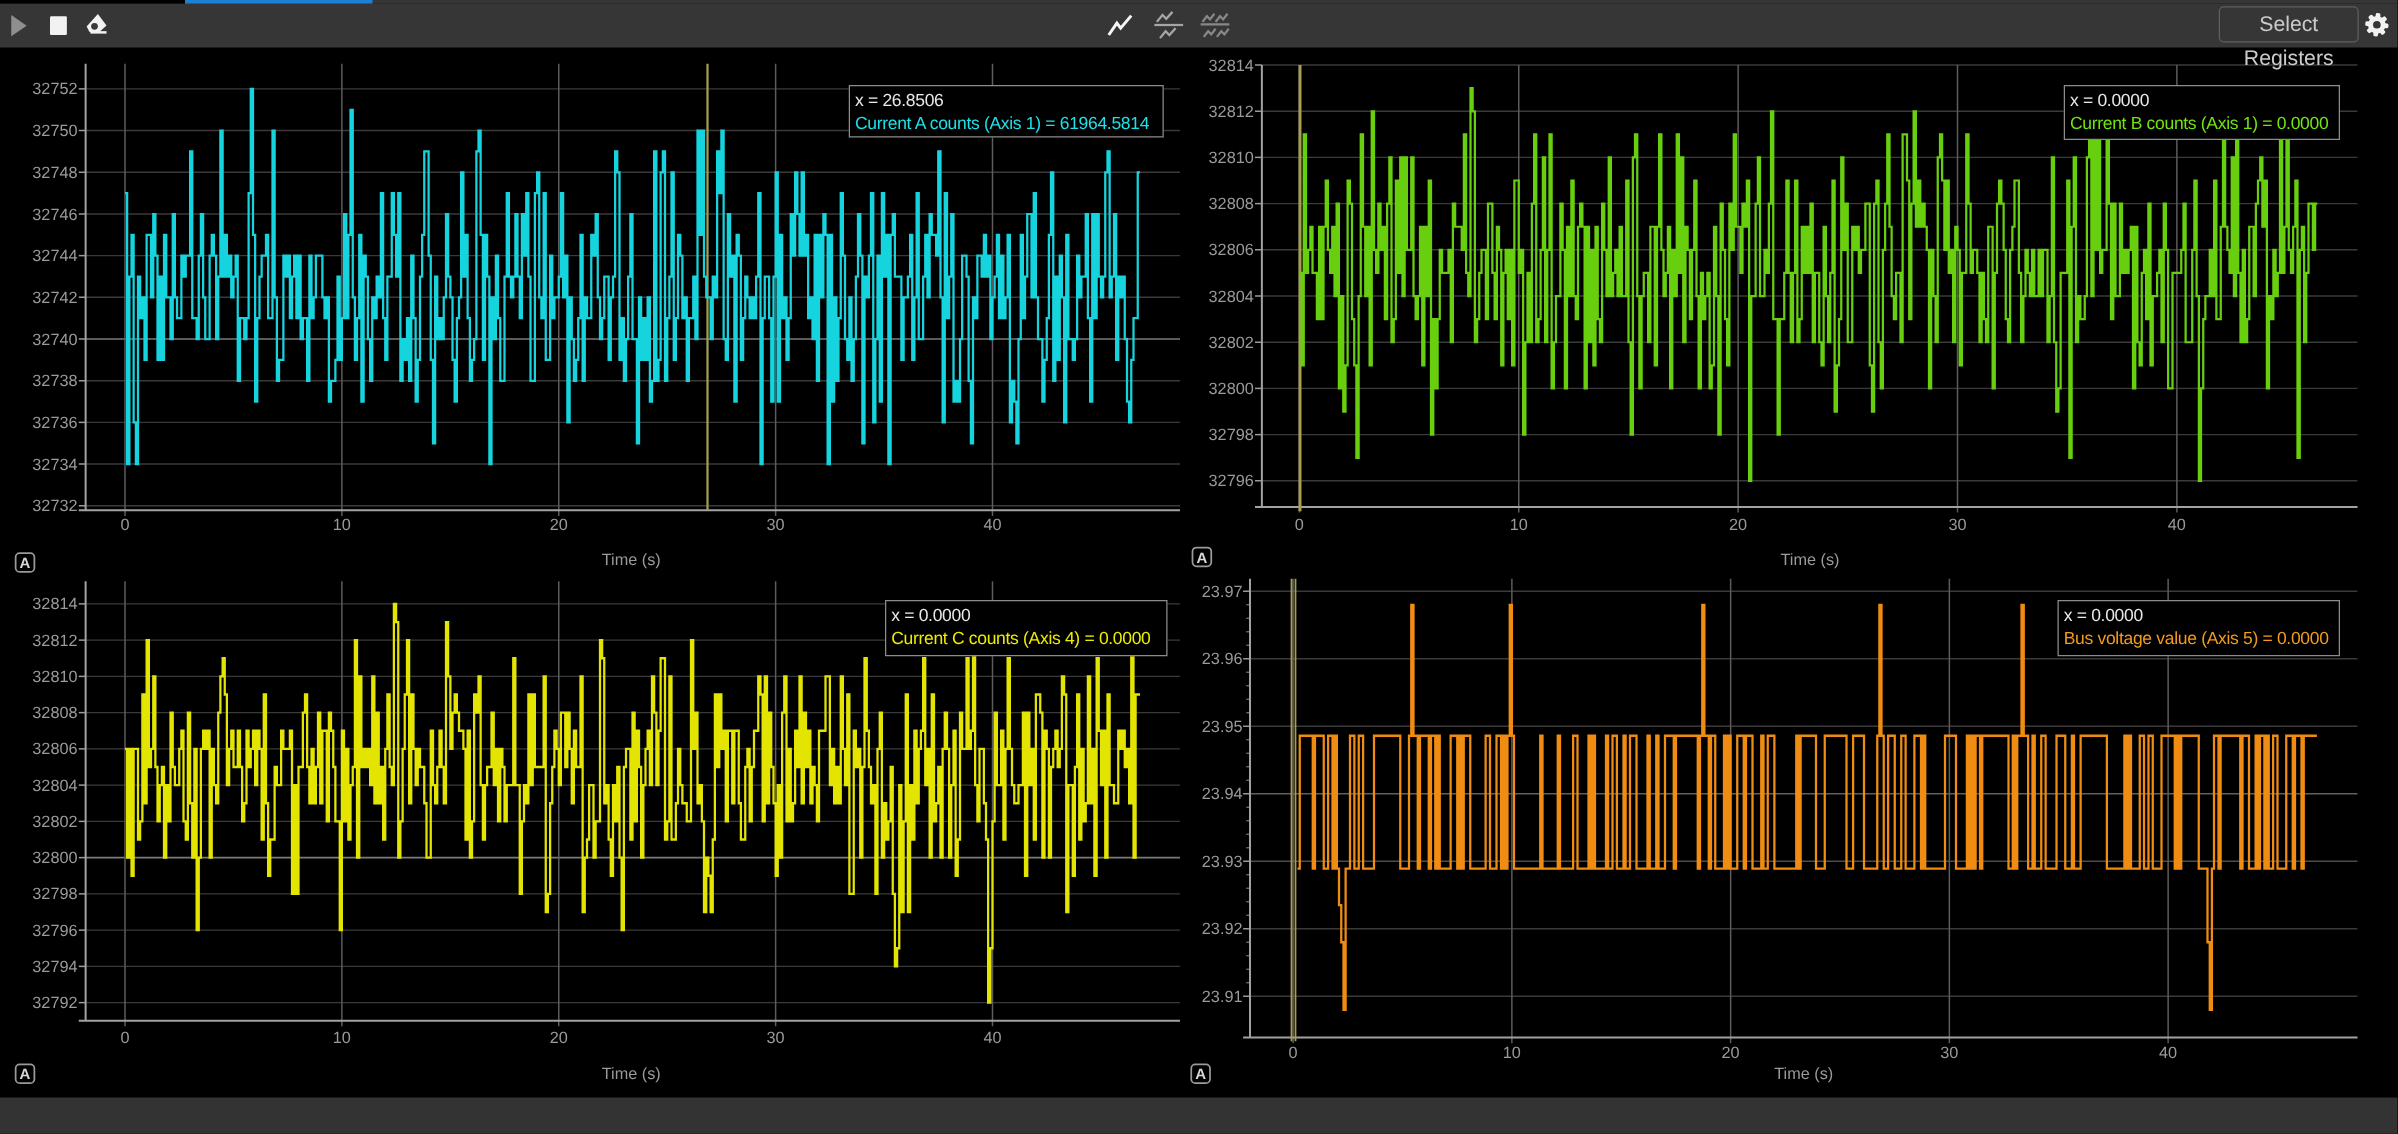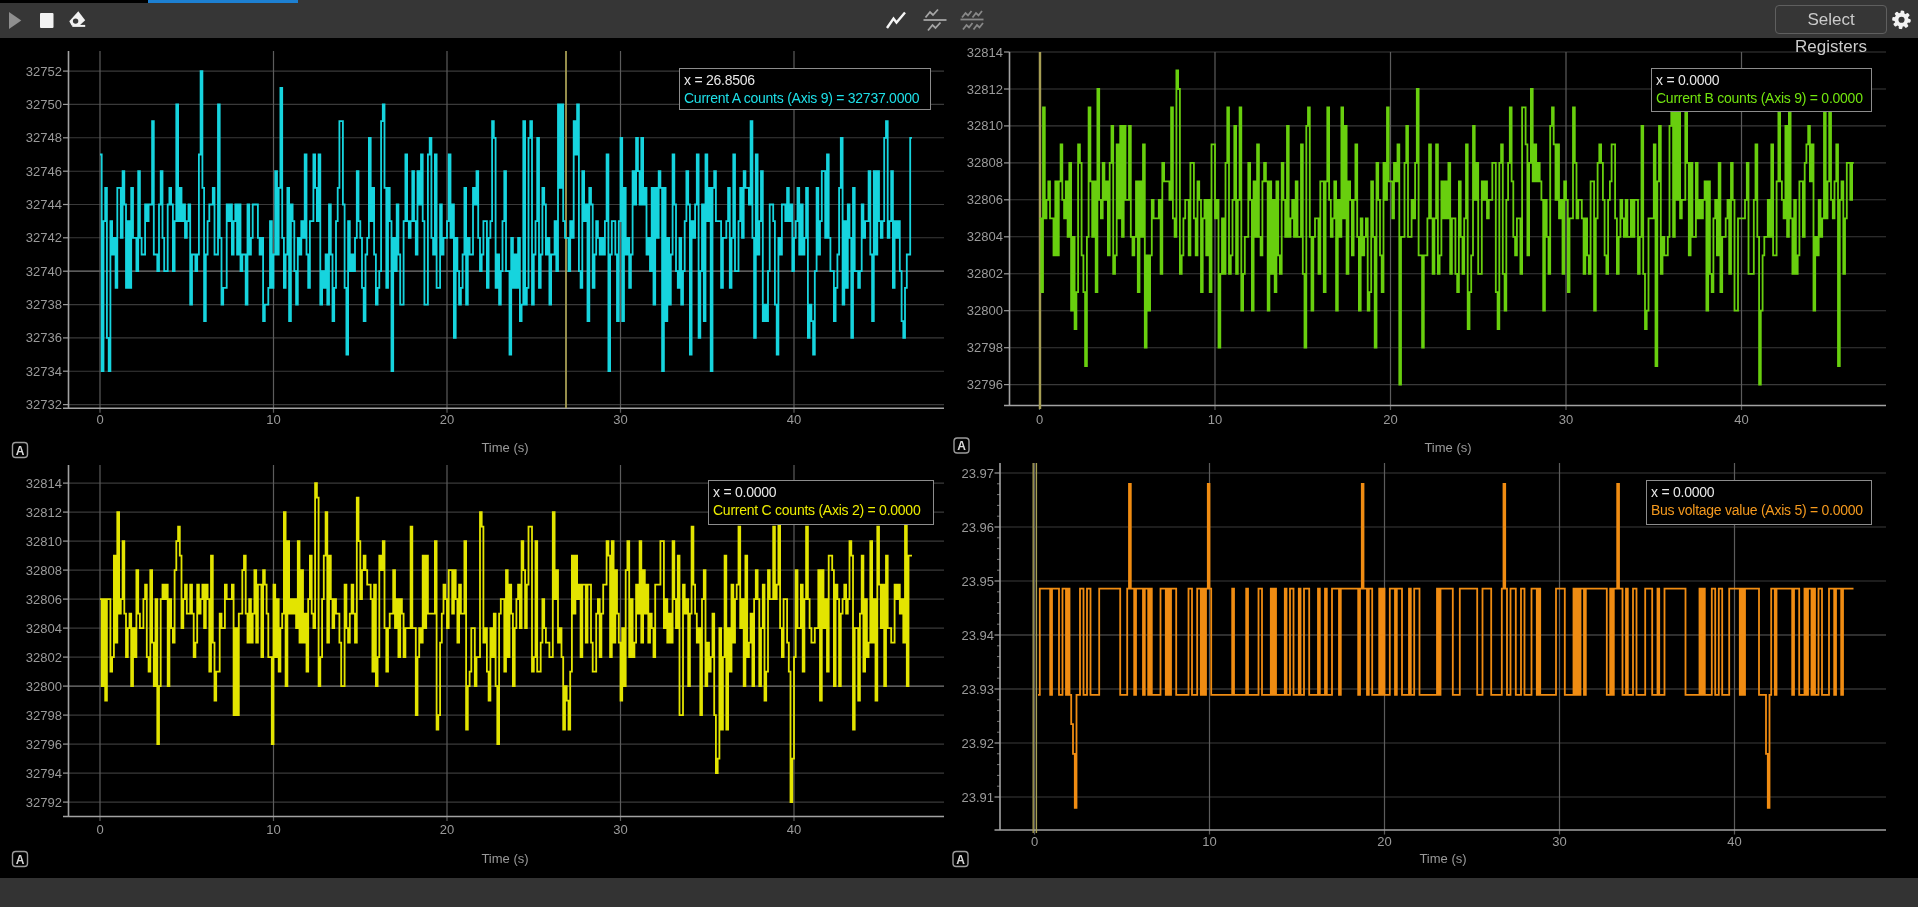--- a/index.html
+++ b/index.html
@@ -260,27 +260,27 @@
 <line x1="1036.4" y1="463" x2="1036.4" y2="833" stroke="#a69e54" stroke-width="1.4"></line>
 
 <path d="M100.0 154.5H101.7V371.2H103.5V221.2H105.2V187.8H106.9V337.9H108.7V371.2H110.4V221.2H112.1V254.5H113.9V237.8H115.6V287.9H117.3V187.8H119.1H120.8V237.8H122.6V171.2H124.3V204.5H126.0V287.9H127.8V221.2H129.5V287.9H131.2V187.8H133.0V237.8H134.7H136.4V271.2H138.2V171.2H139.9V237.8H141.6V254.5H143.4H145.1V204.5H146.8V221.2H148.6V204.5H150.3H152.1V121.1H153.8V254.5H155.5H157.3V271.2H159.0V204.5H160.7V171.2H162.5V237.8H164.2V271.2H165.9H167.7V204.5H169.4V187.8H171.1V204.5H172.9V271.2H174.6V221.2H176.3V104.4H178.1V221.2H179.8V187.8H181.5V221.2H183.3V204.5H185.0V237.8H186.8V221.2H188.5V204.5H190.2V304.6H192.0V254.5H193.7H195.4V271.2H197.2V254.5H198.9V154.5H200.6V71.1H202.4V187.8H204.1V321.2H205.8V254.5H207.6V221.2H209.3V204.5H211.0H212.8V187.8H214.5V254.5H216.2H218.0V104.4H219.7V237.8H221.5V304.6H223.2V287.9H224.9H226.7V204.5H228.4V221.2H230.1V204.5H231.9V254.5H233.6V221.2H235.3V204.5H237.1V254.5H238.8V204.5H240.5V271.2H242.3V254.5H244.0H245.7V304.6H247.5V204.5H249.2V254.5H250.9V237.8H252.7V204.5H254.4H256.2H257.9V237.8H259.6V254.5H261.4V237.8H263.1V321.2H264.8V304.6H266.6H268.3V287.9H270.0V221.2H271.8V287.9H273.5V254.5H275.2V171.2H277.0V254.5H278.7V187.8H280.4V87.8H282.2V237.8H283.9V287.9H285.6V254.5H287.4V187.8H289.1V321.2H290.9V204.5H292.6V221.2H294.3V271.2H296.1V304.6H297.8V237.8H299.5V254.5H301.3V221.2H303.0V237.8H304.7V154.5H306.5V254.5H308.2V287.9H309.9V221.2H311.7H313.4V154.5H315.1V187.8H316.9V221.2H318.6V154.5H320.3V304.6H322.1V271.2H323.8V287.9H325.6V254.5H327.3V304.6H329.0V204.5H330.8V254.5H332.5V321.2H334.2V287.9H336.0V221.2H337.7V187.8H339.4V121.1H341.2H342.9V204.5H344.6V287.9H346.4V354.6H348.1V221.2H349.8V271.2H351.6V254.5H353.3V271.2H355.0V237.8H356.8V171.2H358.5V221.2H360.3V237.8H362.0V287.9H363.7V321.2H365.5V254.5H367.2V237.8H368.9V137.8H370.7V221.2H372.4V187.8H374.1V254.5H375.9V304.6H377.6V287.9H379.3V271.2H381.1V121.1H382.8V104.4H384.5V187.8H386.3V287.9H388.0V187.8H389.7V221.2H391.5V371.2H393.2V237.8H395.0V271.2H396.7V204.5H398.4V254.5H400.2V304.6H401.9H403.6V221.2H405.4V154.5H407.1V221.2H408.8V237.8H410.6V221.2H412.3V171.2H414.0V221.2H415.8V254.5H417.5V171.2H419.2V204.5H421.0V154.5H422.7V221.2H424.4V304.6H426.2H427.9V154.5H429.7V137.8H431.4V237.8H433.1V254.5H434.9V154.5H436.6V287.9H438.3H440.1V204.5H441.8V254.5H443.5V237.8H445.3H447.0V221.2H448.7V154.5H450.5V237.8H452.2V204.5H453.9V337.9H455.7V237.8H457.4V271.2H459.1V304.6H460.9V287.9H462.6V254.5H464.4V187.8H466.1V304.6H467.8V237.8H469.6V254.5H471.3H473.0V187.8H474.8V204.5H476.5V171.2H478.2V237.8H480.0V271.2H481.7V254.5H483.4V221.2H485.2H486.9V287.9H488.6V237.8H490.4V221.2H492.1V121.1H493.8V137.8H495.6V287.9H497.3V254.5H499.1V304.6H500.8V271.2H502.5V221.2H504.3V171.2H506.0V271.2H507.7H509.5V354.6H511.2V237.8H512.9V287.9H514.7V254.5H516.4V287.9H518.1V237.8H519.9V321.2H521.6V304.6H523.3V121.1H525.1V304.6H526.8V287.9H528.5V137.8H530.3V121.1H532.0V304.6H533.8V254.5H535.5V221.2H537.2V137.8H539.0V287.9H540.7V254.5H542.4V187.8H544.2V204.5H545.9V254.5H547.6V237.8H549.4V304.6H551.1V254.5H552.8H554.6V221.2H556.3V271.2H558.0V104.4H559.8V187.8H561.5V104.4H563.2V221.2H565.0V237.8H566.7H568.5V271.2H570.2V221.2H571.9V237.8H573.7V121.1H575.4V154.5H577.1V104.4H578.9V271.2H580.6V287.9H582.3V171.2H584.1V221.2H585.8V204.5H587.5V321.2H589.3V187.8H591.0V204.5H592.7V287.9H594.5V254.5H596.2V221.2H597.9V237.8H599.7V254.5H601.4V237.8H603.2V254.5H604.9V221.2H606.6V154.5H608.4V371.2H610.1V254.5H611.8V221.2H613.6H615.3V254.5H617.0V321.2H618.8V221.2H620.5V137.8H622.2V321.2H624.0V187.8H625.7V254.5H627.4V237.8H629.2V287.9H630.9V254.5H632.6V171.2H634.4V204.5H636.1V137.8H637.9V171.2H639.6V204.5H641.3V137.8H643.1V204.5H644.8V187.8H646.5V254.5H648.3V237.8H650.0V271.2H651.7V187.8H653.5V304.6H655.2V187.8H656.9V237.8H658.7V171.2H660.4V187.8H662.1V371.2H663.9V187.8H665.6V321.2H667.3V237.8H669.1V304.6H670.8V254.5H672.6V154.5H674.3V204.5H676.0V271.2H677.8V287.9H679.5V237.8H681.2V304.6H683.0V271.2H684.7V221.2H686.4V171.2H688.2V204.5H689.9V354.6H691.6V221.2H693.4V237.8H695.1V204.5H696.8V154.5H698.6V337.9H700.3V271.2H702.0V204.5H703.8V321.2H705.5V154.5H707.3V221.2H709.0V187.8H710.7V371.2H712.5V187.8H714.2V171.2H715.9V221.2H717.7H719.4H721.1V287.9H722.9V237.8H724.6H726.3V221.2H728.1V187.8H729.8V287.9H731.5V237.8H733.3V154.5H735.0V271.2H736.7H738.5V221.2H740.2V187.8H742.0V237.8H743.7V171.2H745.4V187.8H747.2H748.9V204.5H750.6V121.1H752.4V237.8H754.1V337.9H755.8V154.5H757.6V254.5H759.3V221.2H761.0V171.2H762.8V321.2H764.5V304.6H766.2V321.2H768.0V271.2H769.7V204.5H771.4H773.2V221.2H774.9V304.6H776.7V354.6H778.4V237.8H780.1V254.5H781.9V204.5H783.6H785.3V221.2H787.1V187.8H788.8V221.2H790.5V204.5H792.3V271.2H794.0V237.8H795.7V221.2H797.5V187.8H799.2V254.5H800.9V204.5H802.7V254.5H804.4V237.8H806.1V187.8H807.9V337.9H809.6V304.6H811.4V321.2H813.1V354.6H814.8V271.2H816.6V187.8H818.3V254.5H820.0V221.2H821.8V171.2H823.5H825.2V237.8H827.0V154.5H828.7V237.8H830.4V271.2H832.2H833.9V321.2H835.6V287.9H837.4V254.5H839.1V187.8H840.8V137.8H842.6V304.6H844.3V221.2H846.1V287.9H847.8V204.5H849.5V237.8H851.3V337.9H853.0V187.8H854.7V271.2H856.5H858.2V287.9H859.9V271.2H861.7V204.5H863.4V237.8H865.1V221.2H866.9H868.6V171.2H870.3V254.5H872.1V321.2H873.8V171.2H875.5V254.5H877.3V171.2H879.0V221.2H880.8V237.8H882.5V221.2H884.2V137.8H886.0V121.1H887.7V237.8H889.4V221.2H891.2V171.2H892.9V287.9H894.6V221.2H896.4V237.8H898.1V221.2H899.8V271.2H901.6V321.2H903.3V337.9H905.0V287.9H906.8V254.5H908.5H910.2V137.8H912.0" fill="none" stroke="#16d4de" stroke-width="1.8"></path>
 <path d="M1039.5 218.3H1041.3V292.2H1043.0V107.4H1044.8V218.3H1046.5V199.8H1048.3V181.4H1050.0V218.3H1051.8H1053.5V255.3H1055.3V181.4H1057.0V255.3H1058.8V181.4H1060.6V144.4H1062.3V199.8H1064.1V218.3H1065.8V181.4H1067.6V236.8H1069.3V162.9H1071.1V310.7H1072.8V236.8H1074.6V329.2H1076.4V292.2H1078.1V144.4H1079.9V162.9H1081.6V255.3H1083.4V292.2H1085.1V366.2H1086.9V236.8H1088.6V107.4H1090.4V181.4H1092.2V236.8H1093.9V181.4H1095.7V292.2H1097.4V89.0H1099.2V199.8H1100.9V218.3H1102.7V162.9H1104.4V199.8H1106.2V181.4H1107.9V255.3H1109.7V162.9H1111.5V125.9H1113.2V273.8H1115.0V255.3H1116.7V144.4H1118.5V218.3H1120.2V125.9H1122.0V236.8H1123.7V125.9H1125.5V199.8H1127.2H1129.0V125.9H1130.8V236.8H1132.5V255.3H1134.3V236.8H1136.0V181.4H1137.8V292.2H1139.5V181.4H1141.3V236.8H1143.0V144.4H1144.8V347.7H1146.6V255.3H1148.3V310.7H1150.1V255.3H1151.8V199.8H1153.6V218.3H1155.3H1157.1H1158.8V199.8H1160.6V273.8H1162.3V162.9H1164.1V181.4H1165.9H1167.6H1169.4V199.8H1171.1V107.4H1172.9V218.3H1174.6V236.8H1176.4V70.5H1178.1V89.0H1179.9V273.8H1181.7V255.3H1183.4V218.3H1185.2V199.8H1186.9H1188.7V255.3H1190.4V162.9H1192.2H1193.9V218.3H1195.7V255.3H1197.5V181.4H1199.2V199.8H1201.0V292.2H1202.7V218.3H1204.5V199.8H1206.2V255.3H1208.0V199.8H1209.7V292.2H1211.5V144.4H1213.2H1215.0V218.3H1216.8V199.8H1218.5V347.7H1220.3V273.8H1222.0V218.3H1223.8V273.8H1225.5V162.9H1227.3V107.4H1229.0V273.8H1230.8V255.3H1232.5V199.8H1234.3V125.9H1236.1V273.8H1237.8V199.8H1239.6V107.4H1241.3V310.7H1243.1V273.8H1244.8V236.8H1246.6H1248.3V162.9H1250.1V199.8H1251.9V310.7H1253.6V181.4H1255.4V236.8H1257.1V144.4H1258.9V236.8H1260.6V255.3H1262.4V181.4H1264.1V162.9H1265.9V181.4H1267.7V310.7H1269.4V181.4H1271.2V273.8H1272.9V199.8H1274.7V292.2H1276.4V181.4H1278.2V255.3H1279.9V273.8H1281.7V162.9H1283.4V199.8H1285.2V236.8H1287.0V125.9H1288.7V236.8H1290.5V218.3H1292.2V199.8H1294.0V236.8H1295.7V181.4H1297.5V236.8H1299.2H1301.0V144.4H1302.8V273.8H1304.5V347.7H1306.3V125.9H1308.0V107.4H1309.8V236.8H1311.5V310.7H1313.3V236.8H1315.0V218.3H1316.8H1318.5V273.8H1320.3V181.4H1322.1H1323.8V292.2H1325.6V181.4H1327.3V107.4H1329.1V199.8H1330.8V236.8H1332.6V218.3H1334.3V181.4H1336.1V310.7H1337.8V199.8H1339.6V236.8H1341.4V107.4H1343.1V218.3H1344.9V125.9H1346.6V273.8H1348.4V181.4H1350.1V199.8H1351.9V255.3H1353.6V199.8H1355.4V144.4H1357.2V236.8H1358.9V310.7H1360.7V218.3H1362.4V255.3H1364.2V236.8H1365.9V218.3H1367.7V310.7H1369.4V292.2H1371.2V181.4H1373.0V236.8H1374.7V347.7H1376.5V162.9H1378.2V199.8H1380.0V255.3H1381.7V292.2H1383.5V162.9H1385.2V199.8H1387.0V107.4H1388.7V181.4H1390.5H1392.3V218.3H1394.0V162.9H1395.8V181.4H1397.5V144.4H1399.3V384.6H1401.0V236.8H1402.8H1404.5V162.9H1406.3V125.9H1408.0V236.8H1409.8H1411.6V199.8H1413.3V218.3H1415.1V162.9H1416.8V89.0H1418.6V255.3H1420.3H1422.1V347.7H1423.8V255.3H1425.6H1427.4V218.3H1429.1V144.4H1430.9V218.3H1432.6V273.8H1434.4V218.3H1436.1V144.4H1437.9V273.8H1439.6V255.3H1441.4V181.4H1443.2V218.3H1444.9V181.4H1446.7V218.3H1448.4V162.9H1450.2V273.8H1451.9V218.3H1453.7H1455.4V273.8H1457.2V292.2H1458.9V181.4H1460.7V236.8H1462.5V273.8H1464.2V218.3H1466.0V144.4H1467.7V329.2H1469.5V292.2H1471.2V255.3H1473.0V125.9H1474.7V199.8H1476.5V162.9H1478.2V273.8H1480.0H1481.8V181.4H1483.5V199.8H1485.3V181.4H1487.0V218.3H1488.8V199.8H1490.5H1492.3V162.9H1494.0H1495.8V292.2H1497.6V329.2H1499.3V162.9H1501.1V144.4H1502.8V273.8H1504.6V310.7H1506.3V199.8H1508.1V162.9H1509.8V107.4H1511.6V181.4H1513.3V236.8H1515.1V255.3H1516.9V218.3H1518.6H1520.4V273.8H1522.1V107.4H1523.9H1525.6V144.4H1527.4V255.3H1529.1V162.9H1530.9V89.0H1532.7V181.4H1534.4V144.4H1536.2V181.4H1537.9V162.9H1539.7V181.4H1541.4V199.8H1543.2V310.7H1544.9V199.8H1546.7V236.8H1548.5V273.8H1550.2V125.9H1552.0V107.4H1553.7V144.4H1555.5V199.8H1557.2V144.4H1559.0V218.3H1560.7V199.8H1562.5V273.8H1564.2V181.4H1566.0V199.8H1567.8V292.2H1569.5V218.3H1571.3H1573.0V107.4H1574.8V162.9H1576.5V218.3H1578.3V199.8H1580.0H1581.8V218.3H1583.6V273.8H1585.3V218.3H1587.1V255.3H1588.8V273.8H1590.6V181.4H1592.3H1594.1V310.7H1595.8V218.3H1597.6V162.9H1599.3V144.4H1601.1V162.9H1602.9V199.8H1604.6V255.3H1606.4V273.8H1608.1V199.8H1609.9V181.4H1611.6V144.4H1613.4H1615.1V218.3H1616.9V273.8H1618.7V236.8H1620.4V199.8H1622.2V218.3H1623.9V236.8H1625.7V199.8H1627.4V236.8H1629.2H1630.9V199.8H1632.7V236.8H1634.4V199.8H1636.2H1638.0V273.8H1639.7V236.8H1641.5V125.9H1643.2V273.8H1645.0V329.2H1646.7V310.7H1648.5V218.3H1650.2H1652.0H1653.8V144.4H1655.5V366.2H1657.3V181.4H1659.0V125.9H1660.8V273.8H1662.5V236.8H1664.3V255.3H1666.0H1667.8V236.8H1669.5V125.9H1671.3V107.4H1673.1V236.8H1674.8V107.4H1676.6V199.8H1678.3V107.4H1680.1V218.3H1681.8V199.8H1683.6H1685.3V107.4H1687.1V162.9H1688.8V255.3H1690.6V162.9H1692.4V236.8H1694.1H1695.9V162.9H1697.6V218.3H1699.4V199.8H1701.1V218.3H1702.9V199.8H1704.6V181.4H1706.4V310.7H1708.2V181.4H1709.9V273.8H1711.7V292.2H1713.4V218.3H1715.2V199.8H1716.9V255.3H1718.7V162.9H1720.4V292.2H1722.2V236.8H1724.0H1725.7V218.3H1727.5V199.8H1729.2V273.8H1731.0V162.9H1732.7V199.8H1734.5V310.7H1736.2H1738.0V218.3H1739.7H1741.5H1743.3H1745.0V199.8H1746.8V162.9H1748.5V273.8H1750.3H1752.0H1753.8V199.8H1755.5V144.4H1757.3V236.8H1759.1V384.6H1760.8V310.7H1762.6V255.3H1764.3V236.8H1766.1H1767.8V199.8H1769.6V236.8H1771.3V144.4H1773.1V255.3H1774.8H1776.6V181.4H1778.4V89.0H1780.1V181.4H1781.9V199.8H1783.6V218.3H1785.4V125.9H1787.1V236.8H1788.9V107.4H1790.6V218.3H1792.4V273.8H1794.2V199.8H1795.9V273.8H1797.7V255.3H1799.4V181.4H1801.2H1802.9V236.8H1804.7V162.9H1806.4V144.4H1808.2V125.9H1809.9V181.4H1811.7V144.4H1813.5V310.7H1815.2V236.8H1817.0V255.3H1818.7V199.8H1820.5V236.8H1822.2V218.3H1824.0V107.4H1825.7V218.3H1827.5V181.4H1829.2V89.0H1831.0V199.8H1832.8V218.3H1834.5V181.4H1836.3V144.4H1838.0V366.2H1839.8V199.8H1841.5V181.4H1843.3V273.8H1845.0V218.3H1846.8V162.9H1848.6H1850.3V199.8H1852.1V162.9H1853.8" fill="none" stroke="#68cf0e" stroke-width="1.8"></path>
 <path d="M100.0 599.1H101.7V686.1H103.5V599.1H105.2V700.6H106.9V599.1H108.7H110.4V671.6H112.1V657.1H113.9V555.6H115.6V642.6H117.3V512.1H119.1V613.6H120.8V599.1H122.6V541.1H124.3V613.6H126.0V657.1H127.8V628.1H129.5V613.6H131.2V686.1H133.0V628.1H134.7V657.1H136.4V570.1H138.2V613.6H139.9V628.1H141.6H143.4V599.1H145.1V584.6H146.8V657.1H148.6V671.6H150.3V570.1H152.1V642.6H153.8V686.1H155.5V599.1H157.3V744.1H159.0V686.1H160.7V599.1H162.5V584.6H164.2V599.1H165.9V584.6H167.7V686.1H169.4V599.1H171.1V628.1H172.9V642.6H174.6V570.1H176.3V541.1H178.1V526.6H179.8V555.6H181.5V628.1H183.3V599.1H185.0V584.6H186.8V613.6H188.5H190.2V584.6H192.0V613.6H193.7V657.1H195.4V642.6H197.2V584.6H198.9V613.6H200.6V599.1H202.4V584.6H204.1V628.1H205.8V584.6H207.6V599.1H209.3V671.6H211.0V555.6H212.8V642.6H214.5V700.6H216.2V671.6H218.0H219.7V613.6H221.5V628.1H223.2H224.9V584.6H226.7V599.1H228.4H230.1H231.9V584.6H233.6V715.1H235.3V628.1H237.1V715.1H238.8V613.6H240.5H242.3V570.1H244.0V555.6H245.7V613.6H247.5V642.6H249.2V599.1H250.9V642.6H252.7V613.6H254.4V570.1H256.2V642.6H257.9V584.6H259.6H261.4V657.1H263.1V570.1H264.8V584.6H266.6V613.6H268.3V657.1H270.0H271.8V744.1H273.5V584.6H275.2V657.1H277.0V599.1H278.7V671.6H280.4V628.1H282.2V613.6H283.9V512.1H285.6V686.1H287.4V541.1H289.1V613.6H290.9V599.1H292.6V613.6H294.3V599.1H296.1V628.1H297.8V541.1H299.5V642.6H301.3V570.1H303.0V642.6H304.7V613.6H306.5V671.6H308.2V599.1H309.9V555.6H311.7V613.6H313.4V628.1H315.1V483.1H316.9V497.6H318.6V686.1H320.3V657.1H322.1V599.1H323.8V555.6H325.6V512.1H327.3V642.6H329.0V555.6H330.8V599.1H332.5V628.1H334.2V599.1H336.0V613.6H337.7H339.4V642.6H341.2V686.1H342.9H344.6V584.6H346.4V628.1H348.1V642.6H349.8V613.6H351.6V584.6H353.3V613.6H355.0V642.6H356.8V497.6H358.5V541.1H360.3V599.1H362.0V570.1H363.7V555.6H365.5V570.1H367.2V584.6H368.9H370.7V599.1H372.4V671.6H374.1V584.6H375.9V686.1H377.6V657.1H379.3V555.6H381.1V570.1H382.8V541.1H384.5V628.1H386.3V671.6H388.0V628.1H389.7V613.6H391.5H393.2V570.1H395.0V628.1H396.7V599.1H398.4V657.1H400.2V599.1H401.9V613.6H403.6V657.1H405.4V628.1H407.1H408.8H410.6V526.6H412.3V628.1H414.0H415.8V715.1H417.5V657.1H419.2V628.1H421.0V642.6H422.7V555.6H424.4V628.1H426.2V555.6H427.9V613.6H429.7H431.4H433.1H434.9V541.1H436.6V729.6H438.3V715.1H440.1V642.6H441.8V613.6H443.5V584.6H445.3V599.1H447.0V628.1H448.7V570.1H450.5H452.2V613.6H453.9V570.1H455.7V599.1H457.4V642.6H459.1V584.6H460.9V613.6H462.6H464.4V541.1H466.1V729.6H467.8V686.1H469.6V671.6H471.3V628.1H473.0H474.8V686.1H476.5V657.1H478.2H480.0V512.1H481.7V526.6H483.4V642.6H485.2V628.1H486.9V671.6H488.6V700.6H490.4V628.1H492.1V657.1H493.8V613.6H495.6V686.1H497.3V744.1H499.1V613.6H500.8V599.1H502.5H504.3V671.6H506.0V570.1H507.7V657.1H509.5V584.6H511.2V613.6H512.9V686.1H514.7V628.1H516.4V599.1H518.1V584.6H519.9V628.1H521.6V541.1H523.3V570.1H525.1V628.1H526.8V584.6H528.5V526.6H530.3H532.0V671.6H533.8V657.1H535.5V541.1H537.2V671.6H539.0H540.7V642.6H542.4V599.1H544.2V628.1H545.9V642.6H547.6H549.4V657.1H551.1H552.8V512.1H554.6V599.1H556.3V570.1H558.0V642.6H559.8V628.1H561.5V657.1H563.2V729.6H565.0V686.1H566.7V700.6H568.5V729.6H570.2V671.6H571.9V555.6H573.7V613.6H575.4V555.6H577.1V599.1H578.9V584.6H580.6V657.1H582.3V584.6H584.1H585.8V642.6H587.5V584.6H589.3H591.0V642.6H592.7V671.6H594.5H596.2V613.6H597.9V599.1H599.7V657.1H601.4V613.6H603.2V584.6H604.9H606.6V541.1H608.4V555.6H610.1V657.1H611.8V541.1H613.6V642.6H615.3V570.1H617.0V613.6H618.8V642.6H620.5V700.6H622.2V628.1H624.0V686.1H625.7V570.1H627.4V541.1H629.2V657.1H630.9V599.1H632.6V657.1H634.4V642.6H636.1V584.6H637.9V613.6H639.6V541.1H641.3V642.6H643.1V570.1H644.8V613.6H646.5V584.6H648.3V642.6H650.0V613.6H651.7V628.1H653.5V657.1H655.2V584.6H656.9H658.7H660.4V541.1H662.1H663.9V628.1H665.6V599.1H667.3V642.6H669.1V613.6H670.8V642.6H672.6V541.1H674.3V599.1H676.0V628.1H677.8V555.6H679.5V715.1H681.2H683.0V584.6H684.7V613.6H686.4V599.1H688.2V686.1H689.9V613.6H691.6V526.6H693.4V584.6H695.1V613.6H696.8V642.6H698.6V628.1H700.3V715.1H702.0V599.1H703.8V570.1H705.5V686.1H707.3V642.6H709.0V671.6H710.7V657.1H712.5V613.6H714.2V715.1H715.9V773.1H717.7V758.6H719.4V628.1H721.1V729.6H722.9V657.1H724.6V555.6H726.3V729.6H728.1V628.1H729.8V671.6H731.5V584.6H733.3V642.6H735.0V599.1H736.7V584.6H738.5V526.6H740.2V628.1H742.0V599.1H743.7V686.1H745.4V555.6H747.2V657.1H748.9V642.6H750.6V613.6H752.4V686.1H754.1V599.1H755.8V570.1H757.6V599.1H759.3V686.1H761.0V628.1H762.8V584.6H764.5V700.6H766.2V671.6H768.0V570.1H769.7V599.1H771.4H773.2V526.6H774.9V599.1H776.7V584.6H778.4V512.1H780.1V628.1H781.9V657.1H783.6V599.1H785.3H787.1V642.6H788.8V671.6H790.5V802.1H792.3V758.6H794.0V657.1H795.7V570.1H797.5V628.1H799.2H800.9V584.6H802.7V671.6H804.4V599.1H806.1V526.6H807.9V599.1H809.6V628.1H811.4V642.6H813.1H814.8V628.1H816.6H818.3V570.1H820.0V700.6H821.8V570.1H823.5V628.1H825.2V599.1H827.0V671.6H828.7V555.6H830.4H832.2V570.1H833.9V686.1H835.6V584.6H837.4V599.1H839.1V686.1H840.8V613.6H842.6V599.1H844.3V584.6H846.1V613.6H847.8V599.1H849.5V541.1H851.3V555.6H853.0V729.6H854.7V628.1H856.5H858.2V700.6H859.9V613.6H861.7V555.6H863.4V671.6H865.1V599.1H866.9V657.1H868.6V642.6H870.3V541.1H872.1V642.6H873.8V599.1H875.5V700.6H877.3V526.6H879.0V584.6H880.8V628.1H882.5V584.6H884.2V686.1H886.0V555.6H887.7V628.1H889.4H891.2V642.6H892.9H894.6V584.6H896.4V599.1H898.1V584.6H899.8V613.6H901.6V599.1H903.3V642.6H905.0V512.1H906.8V686.1H908.5V555.6H910.2H912.0" fill="none" stroke="#e3e400" stroke-width="1.8"></path>
 <path d="M1038.0 694.9H1039.8V588.6H1041.5H1043.2H1045.0H1046.8H1048.5H1050.2V694.9H1052.0V588.6H1053.8H1055.5H1057.2H1059.0V694.9H1060.8H1062.5V588.6H1064.2H1066.0V694.9H1067.8V588.6H1069.5V694.9H1071.2V724.1H1073.0V753.8H1074.8V807.8H1076.5V694.9H1078.2H1080.0V588.6H1081.8H1083.5V694.9H1085.2H1087.0V588.6H1088.8H1090.5V694.9H1092.2H1094.0H1095.8H1097.5H1099.2V588.6H1101.0H1102.8H1104.5H1106.2H1108.0H1109.8H1111.5H1113.2H1115.0H1116.8H1118.5H1120.2V694.9H1122.0H1123.8H1125.5H1127.2V588.6H1129.0V483.8H1130.8V588.6H1132.5H1134.2V694.9H1136.0V588.6H1137.8H1139.5H1141.2H1143.0V694.9H1144.8V588.6H1146.5H1148.2V694.9H1150.0V588.6H1151.8V694.9H1153.5H1155.2H1157.0H1158.8H1160.5V588.6H1162.2H1164.0H1165.8V694.9H1167.5V588.6H1169.2V694.9H1171.0V588.6H1172.8H1174.5H1176.2V694.9H1178.0H1179.8H1181.5H1183.2H1185.0H1186.8H1188.5V588.6H1190.2H1192.0V694.9H1193.8H1195.5H1197.2V588.6H1199.0H1200.8V694.9H1202.5V588.6H1204.2V694.9H1206.0V588.6H1207.8V483.8H1209.5V588.6H1211.2V694.9H1213.0H1214.8H1216.5H1218.2H1220.0H1221.8H1223.5H1225.2H1227.0H1228.8H1230.5H1232.2V588.6H1234.0V694.9H1235.8H1237.5H1239.2H1241.0H1242.8H1244.5H1246.2V588.6H1248.0V694.9H1249.8H1251.5H1253.2H1255.0H1256.8H1258.5V588.6H1260.2H1262.0V694.9H1263.8H1265.5H1267.2H1269.0H1270.8V588.6H1272.5V694.9H1274.2V588.6H1276.0V694.9H1277.8H1279.5H1281.2H1283.0H1284.8V588.6H1286.5V694.9H1288.2H1290.0V588.6H1291.8H1293.5V694.9H1295.2H1297.0H1298.8V588.6H1300.5V694.9H1302.2H1304.0V588.6H1305.8H1307.5H1309.2V694.9H1311.0H1312.8H1314.5H1316.2H1318.0V588.6H1319.8V694.9H1321.5H1323.2H1325.0V588.6H1326.8V694.9H1328.5H1330.2H1332.0V588.6H1333.8H1335.5H1337.2H1339.0V694.9H1340.8V588.6H1342.5H1344.2H1346.0H1347.8H1349.5H1351.2H1353.0H1354.8H1356.5H1358.2V694.9H1360.0V588.6H1361.8V483.8H1363.5V588.6H1365.2H1367.0V694.9H1368.8V588.6H1370.5H1372.2V694.9H1374.0H1375.8H1377.5H1379.2V588.6H1381.0V694.9H1382.8V588.6H1384.5V694.9H1386.2H1388.0H1389.8V588.6H1391.5H1393.2H1395.0V694.9H1396.8V588.6H1398.5H1400.2H1402.0V694.9H1403.8H1405.5H1407.2H1409.0V588.6H1410.8V694.9H1412.5H1414.2V588.6H1416.0H1417.8H1419.5V694.9H1421.2H1423.0H1424.8H1426.5H1428.2H1430.0H1431.8H1433.5H1435.2H1437.0V588.6H1438.8V694.9H1440.5V588.6H1442.2H1444.0H1445.8H1447.5H1449.2H1451.0H1452.8V694.9H1454.5H1456.2H1458.0H1459.8V588.6H1461.5H1463.2H1465.0H1466.8H1468.5H1470.2H1472.0H1473.8H1475.5H1477.2V694.9H1479.0H1480.8H1482.5V588.6H1484.2H1486.0H1487.8H1489.5H1491.2V694.9H1493.0H1494.8H1496.5H1498.2H1500.0H1501.8V588.6H1503.5V483.8H1505.2V588.6H1507.0V694.9H1508.8H1510.5V588.6H1512.2H1514.0H1515.8V694.9H1517.5H1519.2H1521.0V588.6H1522.8H1524.5V694.9H1526.2H1528.0H1529.8H1531.5V588.6H1533.2H1535.0H1536.8V694.9H1538.5V588.6H1540.2V694.9H1542.0H1543.8H1545.5H1547.2H1549.0H1550.8H1552.5H1554.2H1556.0V588.6H1557.8H1559.5H1561.2H1563.0H1564.8V694.9H1566.5H1568.2H1570.0H1571.8H1573.5V588.6H1575.2V694.9H1577.0V588.6H1578.8V694.9H1580.5V588.6H1582.2H1584.0V694.9H1585.8V588.6H1587.5H1589.2H1591.0H1592.8H1594.5H1596.2H1598.0H1599.8H1601.5H1603.2H1605.0H1606.8V694.9H1608.5H1610.2V588.6H1612.0V694.9H1613.8V588.6H1615.5H1617.2V483.8H1619.0V588.6H1620.8H1622.5V694.9H1624.2H1626.0V588.6H1627.8V694.9H1629.5H1631.2H1633.0V588.6H1634.8H1636.5V694.9H1638.2H1640.0H1641.8H1643.5H1645.2V588.6H1647.0H1648.8H1650.5H1652.2V694.9H1654.0H1655.8H1657.5V588.6H1659.2V694.9H1661.0H1662.8H1664.5V588.6H1666.2H1668.0H1669.8H1671.5H1673.2H1675.0H1676.8H1678.5H1680.2H1682.0H1683.8H1685.5V694.9H1687.2H1689.0H1690.8H1692.5H1694.2H1696.0H1697.8H1699.5V588.6H1701.2V694.9H1703.0V588.6H1704.8V694.9H1706.5H1708.2H1710.0H1711.8V588.6H1713.5H1715.2V694.9H1717.0H1718.8V588.6H1720.5H1722.2V694.9H1724.0H1725.8H1727.5H1729.2V588.6H1731.0H1732.8H1734.5H1736.2H1738.0H1739.8V694.9H1741.5V588.6H1743.2V694.9H1745.0V588.6H1746.8H1748.5H1750.2H1752.0H1753.8H1755.5H1757.2H1759.0V694.9H1760.8H1762.5H1764.2H1766.0V753.8H1767.8V807.8H1769.5V694.9H1771.2V588.6H1773.0H1774.8V694.9H1776.5V588.6H1778.2H1780.0H1781.8H1783.5H1785.2H1787.0H1788.8H1790.5H1792.2V694.9H1794.0V588.6H1795.8H1797.5H1799.2V694.9H1801.0H1802.8H1804.5V588.6H1806.2V694.9H1808.0V588.6H1809.8H1811.5V694.9H1813.2V588.6H1815.0V694.9H1816.8H1818.5V588.6H1820.2H1822.0V694.9H1823.8H1825.5H1827.2H1829.0V588.6H1830.8H1832.5H1834.2V694.9H1836.0V588.6H1837.8H1839.5H1841.2V694.9H1843.0V588.6H1844.8H1846.5H1848.2H1850.0H1851.8H1853.5" fill="none" stroke="#f08c12" stroke-width="1.8"></path>
 </svg>
 <div id="selreg">Select Registers</div>
 <div class="tt" style="left:679px;top:68px;width:252px;height:42px">
     <div class="t1">x = 26.8506</div>
-    <div class="t2" style="color:#1ee0e8">Current A counts (Axis 9) = 32737.0000</div>
+    <div class="t2" style="color:#1ee0e8">Current A counts (Axis 1) = 61964.5814</div>
   </div>
 <div class="tt" style="left:1651px;top:68px;width:221px;height:44px">
     <div class="t1">x = 0.0000</div>
-    <div class="t2" style="color:#72e40f">Current B counts (Axis 9) = 0.0000</div>
+    <div class="t2" style="color:#72e40f">Current B counts (Axis 1) = 0.0000</div>
   </div>
 <div class="tt" style="left:708px;top:480px;width:226px;height:45px">
     <div class="t1">x = 0.0000</div>
-    <div class="t2" style="color:#eded00">Current C counts (Axis 2) = 0.0000</div>
+    <div class="t2" style="color:#eded00">Current C counts (Axis 4) = 0.0000</div>
   </div>
 <div class="tt" style="left:1646px;top:480px;width:226px;height:45px">
     <div class="t1">x = 0.0000</div>
     <div class="t2" style="color:#f59a1e">Bus voltage value (Axis 5) = 0.0000</div>
   </div>
 <div id="bottombar"></div>
 
 </body></html>

